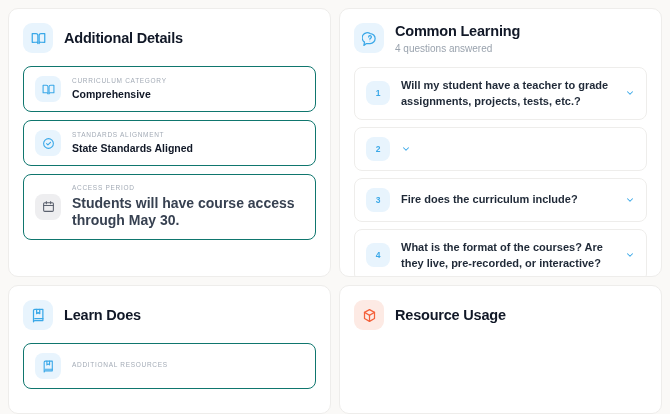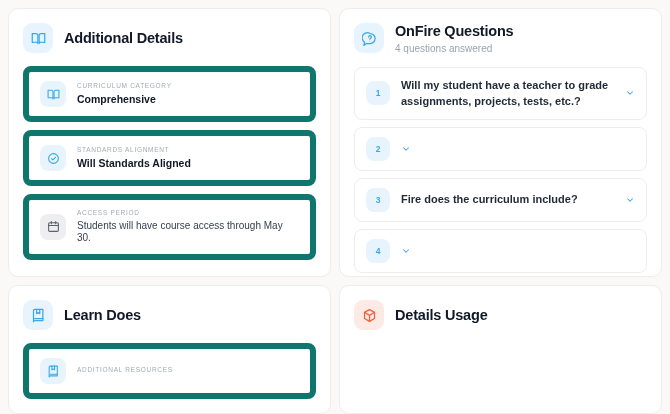--- a/index.html
+++ b/index.html
@@ -60,21 +60,21 @@
   }
   .panel-sub {
     font-size: 10px;
     color: #9aa3ae;
     margin-top: 3px;
     line-height: 1.1;
   }
 
   
   .detail-row {
-    border: 6px solid #0f766e;
+    border: 1px solid #0f766e;
     border-radius: 8px;
     padding: 9px 11px;
     display: flex;
     align-items: center;
     gap: 11px;
     margin-bottom: 8px;
     background: #fff;
   }
   .detail-row:last-child { margin-bottom: 0; }
 
@@ -95,21 +95,21 @@
     text-transform: uppercase;
     line-height: 1.2;
     margin-bottom: 3px;
   }
   .row-value {
     font-size: 10.5px;
     font-weight: bold;
     color: #111827;
     line-height: 1.25;
   }
-  .row-value.normal { font-weight: normal; color: #374151; font-size: 10px; }
+  .row-value.normal { font-weight: bold; color: #374151; font-size: 14px; }
 
   .inline-link {
     color: #374151;
     text-decoration: underline;
     text-underline-offset: 2px;
   }
 
   
   .faq-item {
     border: 1px solid #eeedeb;
@@ -180,21 +180,21 @@
 
       <div class="detail-row">
         <span class="row-icon">
           <svg width="13" height="13" viewBox="0 0 24 24" fill="none" stroke="#3aa8e8" stroke-width="2" stroke-linecap="round" stroke-linejoin="round">
             <circle cx="12" cy="12" r="9"></circle>
             <path d="M8.5 12.3l2.4 2.4 4.8-5"></path>
           </svg>
         </span>
         <div class="row-body">
           <div class="row-label">STANDARDS ALIGNMENT</div>
-          <div class="row-value">Will Standards Aligned</div>
+          <div class="row-value">State Standards Aligned</div>
         </div>
       </div>
 
       <div class="detail-row">
         <span class="row-icon gray">
           <svg width="13" height="13" viewBox="0 0 24 24" fill="none" stroke="#5b616e" stroke-width="2" stroke-linecap="round" stroke-linejoin="round">
             <rect x="3" y="5" width="18" height="16" rx="2"></rect>
             <path d="M3 10h18"></path>
             <path d="M8 3v4M16 3v4"></path>
           </svg>
@@ -213,21 +213,21 @@
 
       <div class="panel-head">
         <span class="head-icon">
           <svg width="15" height="15" viewBox="0 0 24 24" fill="none" stroke="#3aa8e8" stroke-width="2" stroke-linecap="round" stroke-linejoin="round">
             <path d="M21 12a8 8 0 0 1-8 8H7l-4 3 1-5.2A8 8 0 0 1 13 4a8 8 0 0 1 8 8z"></path>
             <path d="M10.6 9.6a2.2 2.2 0 1 1 2.9 2.1c-.6.25-.9.7-.9 1.3"></path>
             <circle cx="12.6" cy="16" r="0.7" fill="#3aa8e8" stroke="none"></circle>
           </svg>
         </span>
         <div class="head-text">
-          <div class="panel-title">OnFire Questions</div>
+          <div class="panel-title">Common Learning</div>
           <div class="panel-sub">4 questions answered</div>
         </div>
       </div>
 
       <div class="faq-item">
         <span class="faq-num">1</span>
         <span class="faq-q">Will my student have a teacher to grade assignments, projects, tests, etc.?</span>
         <span class="faq-chevron">
           <svg width="10" height="10" viewBox="0 0 24 24" fill="none" stroke="#3aa8e8" stroke-width="2.5" stroke-linecap="round" stroke-linejoin="round">
             <path d="M6 9l6 6 6-6"></path>
@@ -249,20 +249,21 @@
         <span class="faq-q">Fire does the curriculum include?</span>
         <span class="faq-chevron">
           <svg width="10" height="10" viewBox="0 0 24 24" fill="none" stroke="#3aa8e8" stroke-width="2.5" stroke-linecap="round" stroke-linejoin="round">
             <path d="M6 9l6 6 6-6"></path>
           </svg>
         </span>
       </div>
 
       <div class="faq-item">
         <span class="faq-num">4</span>
+        <span class="faq-q">What is the format of the courses? Are they live, pre-recorded, or interactive?</span>
         <span class="faq-chevron">
           <svg width="10" height="10" viewBox="0 0 24 24" fill="none" stroke="#3aa8e8" stroke-width="2.5" stroke-linecap="round" stroke-linejoin="round">
             <path d="M6 9l6 6 6-6"></path>
           </svg>
         </span>
       </div>
 
     </div>
   </div>
 
@@ -303,21 +304,21 @@
 
       <div class="panel-head">
         <span class="head-icon red">
           <svg width="15" height="15" viewBox="0 0 24 24" fill="none" stroke="#f4603a" stroke-width="2" stroke-linecap="round" stroke-linejoin="round">
             <path d="M12 2.6l8 4.4v9.9l-8 4.5-8-4.5V7z"></path>
             <path d="M4 7l8 4.5L20 7"></path>
             <path d="M12 11.5V21"></path>
           </svg>
         </span>
         <div class="head-text">
-          <div class="panel-title">Details Usage</div>
+          <div class="panel-title">Resource Usage</div>
         </div>
       </div>
 
 
     </div>
   </div>
 
 </div>
 
 </body></html>

